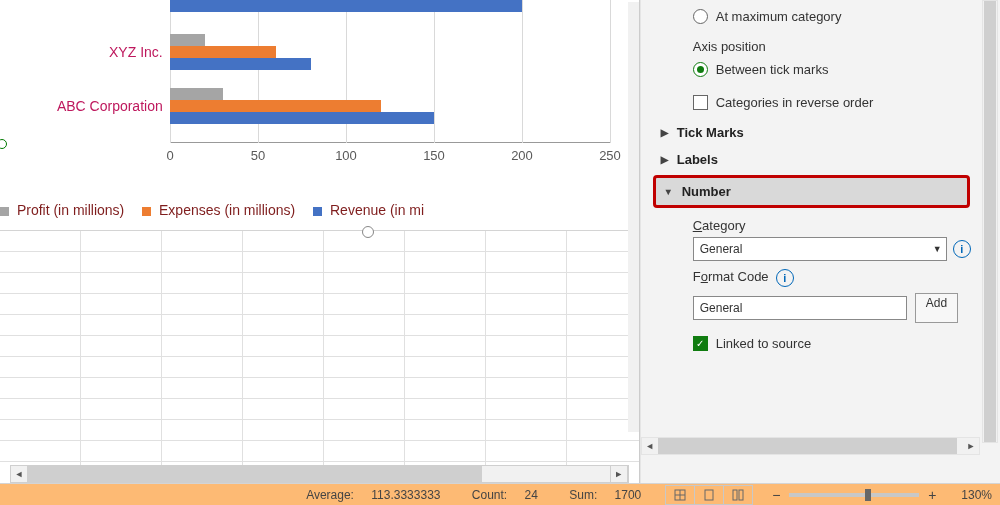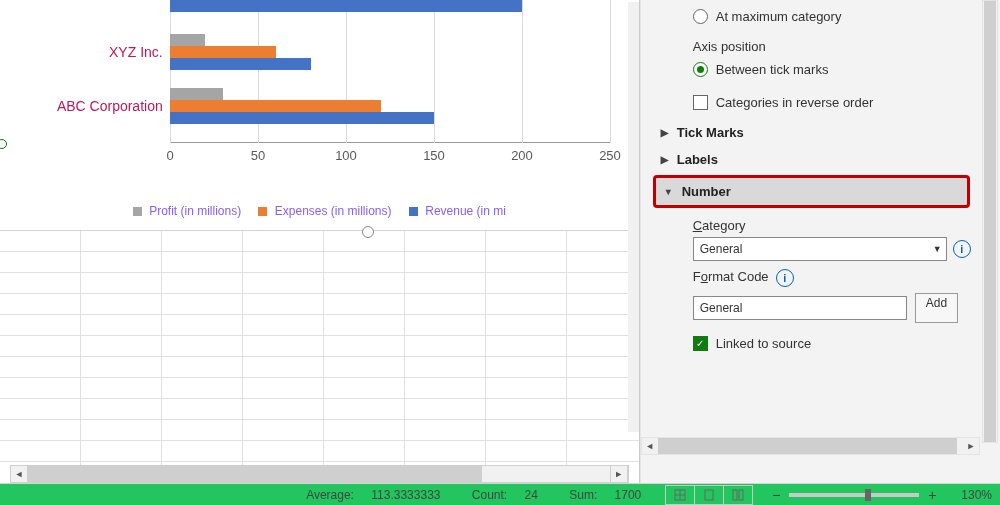--- a/index.html
+++ b/index.html
@@ -106,23 +106,23 @@
     left: 0;
   }
   .bar.rev { background: #4472c4; }
   .bar.exp { background: #ed7d31; }
   .bar.prof { background: #a5a5a5; }
   .legend {
     position: absolute;
     left: 0;
     right: 0;
     bottom: 12px;
-    text-align: center;
-    font-size: 12px;
-    color: #8b5cf6;
+    text-align: left;
+    font-size: 14px;
+    color: #7f1d1d;
   }
   .legend span.sw {
     display: inline-block;
     width: 9px; height: 9px;
     margin: 0 4px 0 14px;
     vertical-align: middle;
   }
   .legend span.sw.first { margin-left: 0; }
   .grid-area {
     flex: 1;
@@ -357,21 +357,21 @@
   .pane-hscroll .track { flex: 1; position: relative; }
   .pane-hscroll .thumb {
     position: absolute;
     left: 0; top: 0; bottom: 0;
     width: 98%;
     background: #cfcfcf;
   }
   
   .status-bar {
     height: 22px;
-    background: #22c55e;
+    background: #fdba74;
     border-top: 1px solid #d4d4d4;
     display: flex;
     align-items: center;
     font-size: 12px;
     color: #444;
     padding: 0 8px;
   }
   .status-bar .stats {
     flex: 1;
     text-align: right;

